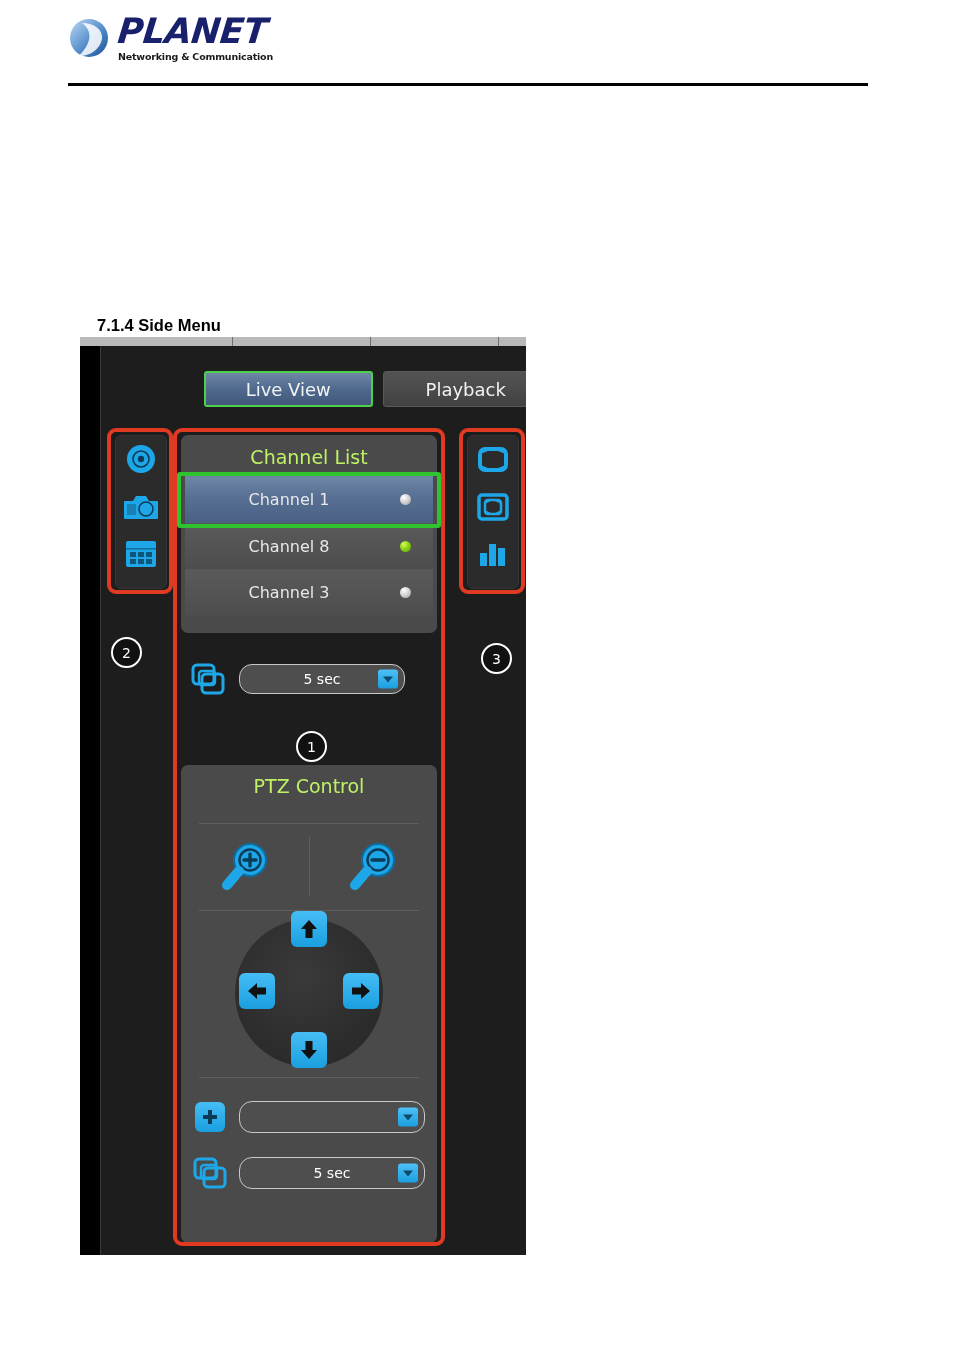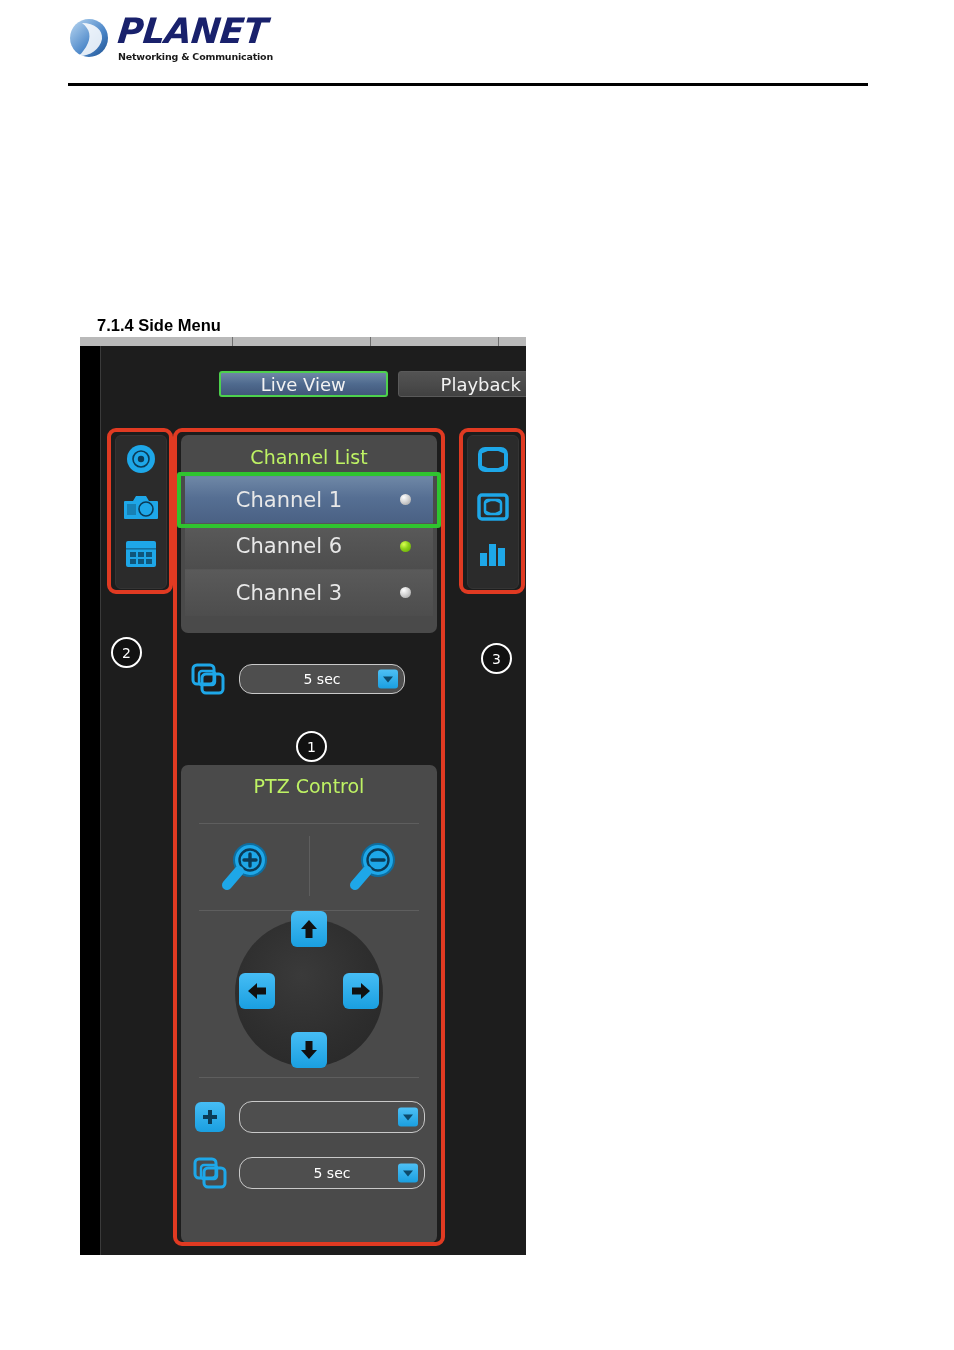--- a/index.html
+++ b/index.html
@@ -109,25 +109,25 @@
     position: absolute;
     left: 20px; top: 9px;
     width: 426px; height: 909px;
     background: #1d1d1d;
     border-left: 1px solid #3a3a3a;
   }
 
   
   .tabs {
     position: absolute;
-    left: 118px;
+    left: 103px;
     top: 25px;
     display: flex;
     width: 345px;
-    height: 26px;
+    height: 36px;
   }
   .tab {
     flex: 1;
     display: flex;
     align-items: center;
     justify-content: center;
     font-family: "DejaVu Sans", sans-serif;
     font-size: 18px;
     color: #f2f2f2;
     border-radius: 3px;
@@ -229,21 +229,21 @@
     background: linear-gradient(to bottom, #6e87a6 0%, #566f93 45%, #4a6184 100%);
     border-top: 1px solid #6a83a2;
   }
   .ch-row.plain {
     background: linear-gradient(to bottom, #5a5a5a 0%, #4d4d4d 100%);
   }
   .ch-label {
     flex: 1;
     text-align: center;
     font-family: "DejaVu Sans", sans-serif;
-    font-size: 21px;
+    font-size: 16px;
     color: #e8e8e8;
     padding-right: 40px;
   }
   .ch-dot {
     position: absolute;
     right: 22px;
     width: 11px;
     height: 11px;
     border-radius: 50%;
   }
@@ -431,21 +431,21 @@
 
       <div class="panel" style="left:80px; top:89px; width:256px; height:198px;">
         <div class="panel-title">Channel List</div>
 
         <div class="ch-list">
           <div class="ch-row sel">
             <span class="ch-label">Channel 1</span>
             <span class="ch-dot dot-off"></span>
           </div>
           <div class="ch-row plain">
-            <span class="ch-label">Channel 6</span>
+            <span class="ch-label">Channel 8</span>
             <span class="ch-dot dot-on"></span>
           </div>
           <div class="ch-row plain">
             <span class="ch-label">Channel 3</span>
             <span class="ch-dot dot-off"></span>
           </div>
         </div>
 
         <div style="position:absolute; left:10px; top:228px; display:flex; align-items:center; gap:14px;">
           <svg width="34" height="32" viewBox="0 0 34 32">

